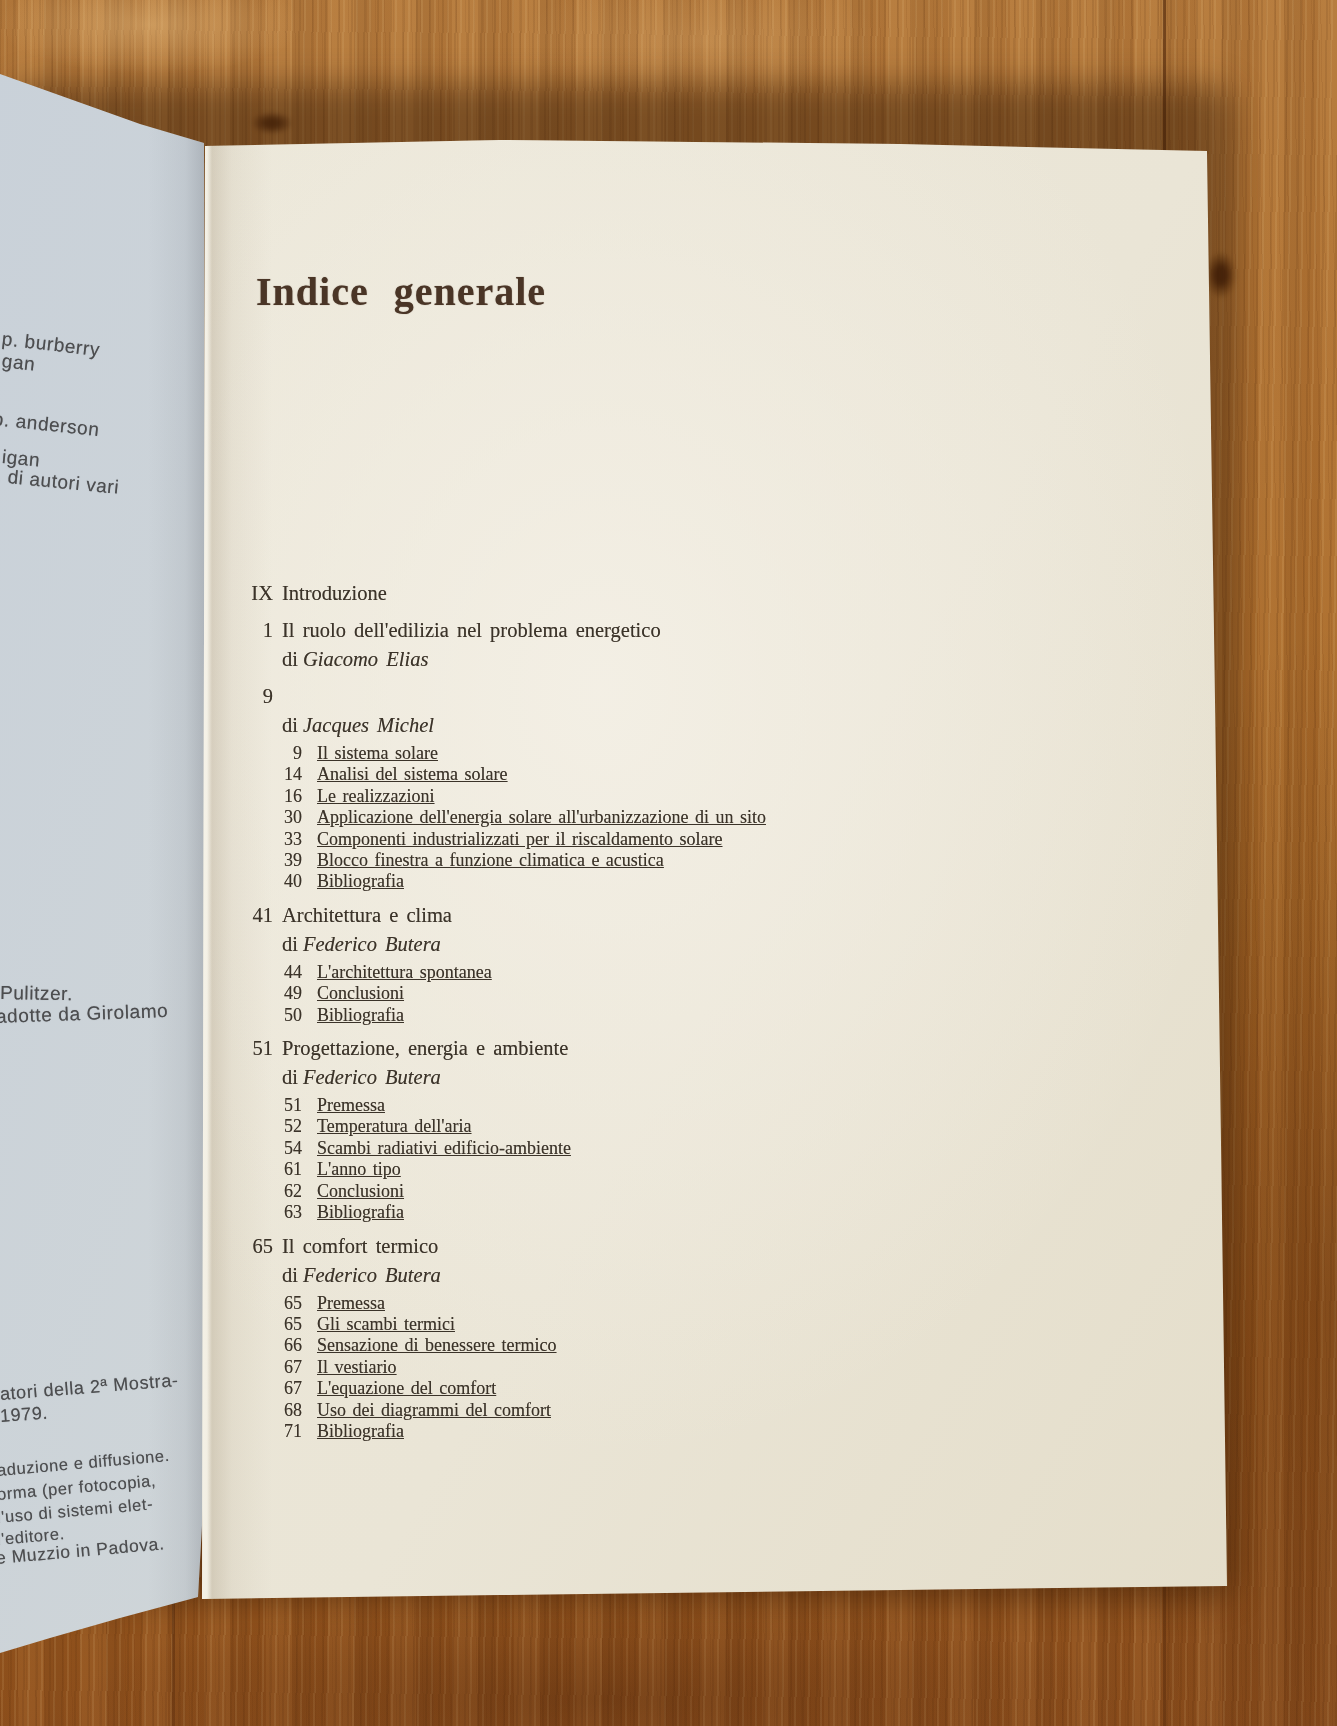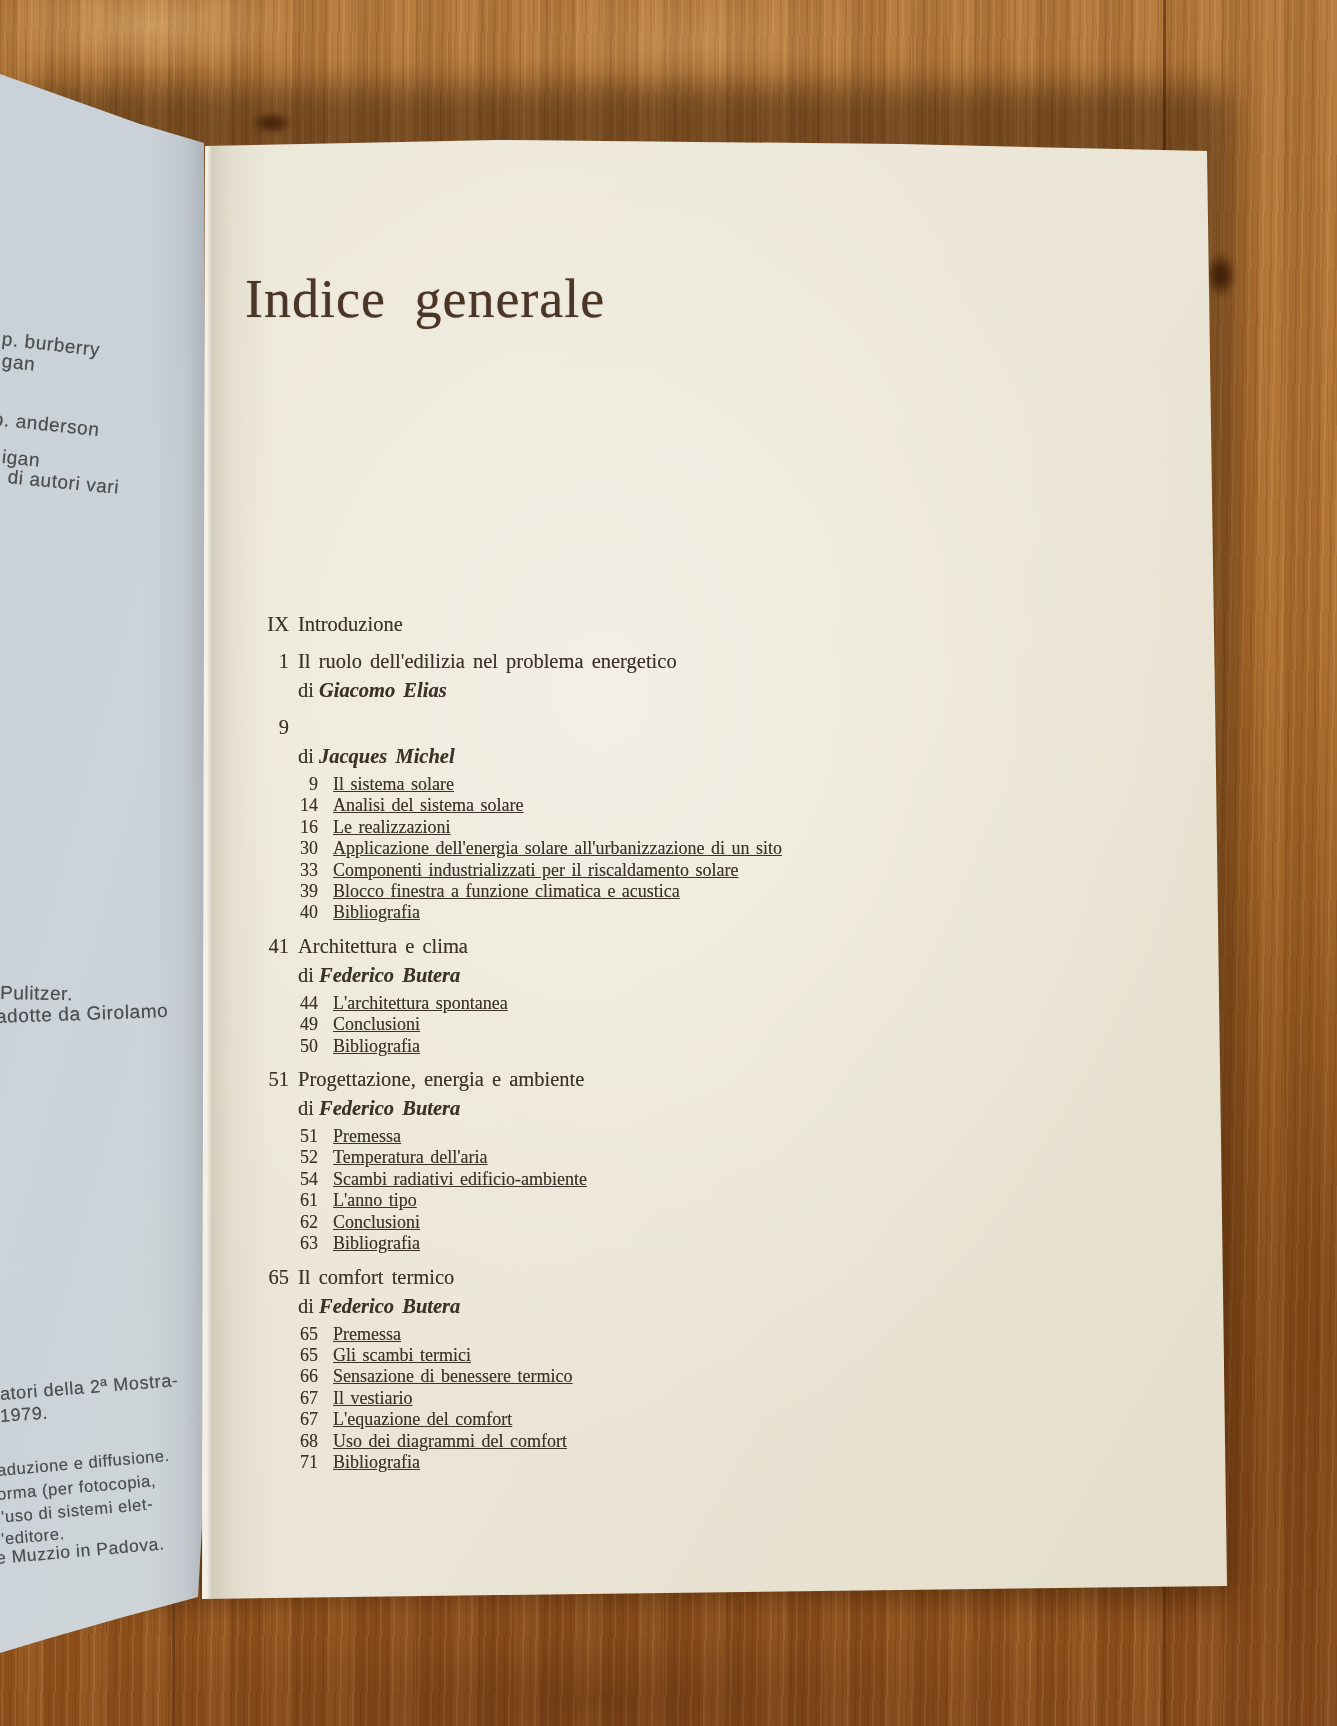--- a/index.html
+++ b/index.html
@@ -65,38 +65,38 @@
       linear-gradient(120deg, #ece8da 0%, #eae5d6 55%, #e3dcc8 100%);
     clip-path:polygon(205px 146px, 500px 140px, 900px 144px, 1207px 151px, 1215px 700px, 1227px 1586px,
                       900px 1590px, 500px 1595px, 202px 1599px);
   }
   .gutter-shade {
     position:absolute; left:202px; top:138px; width:70px; height:1462px;
     background:linear-gradient(90deg, rgba(252,250,242,0.55) 0px, rgba(252,250,242,0.45) 5px,
                rgba(130,110,80,0.22) 10px, rgba(130,110,80,0.08) 30px, rgba(0,0,0,0) 70px);
   }
   .page-title {
-    position:absolute; left:245px; top:268px;
-    font-size:54px; font-weight:normal; color:#4a3526;
+    position:absolute; left:256px; top:268px;
+    font-size:40px; font-weight:bold; color:#4a3526;
     letter-spacing:1px; word-spacing:14px;
     text-shadow:0 0 1px rgba(74,53,38,0.6);
   }
 
-  .toc { position:absolute; left:247px; top:610px; width:620px; color:#3b3329;
-         text-shadow:0 0 0.6px rgba(59,51,41,0.5);margin-left:16px; }
+  .toc { position:absolute; left:247px; top:579px; width:620px; color:#3b3329;
+         text-shadow:0 0 0.6px rgba(59,51,41,0.5); }
   .chapter { margin-bottom:8px; }
   .row { display:flex; }
   .row .num { flex:none; width:26px; text-align:right; }
   .row.main, .row.author { font-size:20.5px; line-height:29px; word-spacing:3px; }
   .row.main .txt, .row.author .txt { margin-left:9px; }
   .subs { padding-top:3px; }
   .row.sub { font-size:18px; line-height:21.4px; word-spacing:2px; }
   .row.sub .num { width:55px; }
   .row.sub .txt { margin-left:15px;text-decoration:underline; }
-  .author-name { font-style:italic; margin-left:5px;font-weight:bold; }
+  .author-name { font-style:italic; margin-left:5px; }
 </style>
 </head>
 <body>
 
 <div class="stage">
 
   <div class="wood"></div>
   <div class="wood-smudge"></div>
   <div class="seam seam1"></div>
   <div class="seam seam2"></div>

